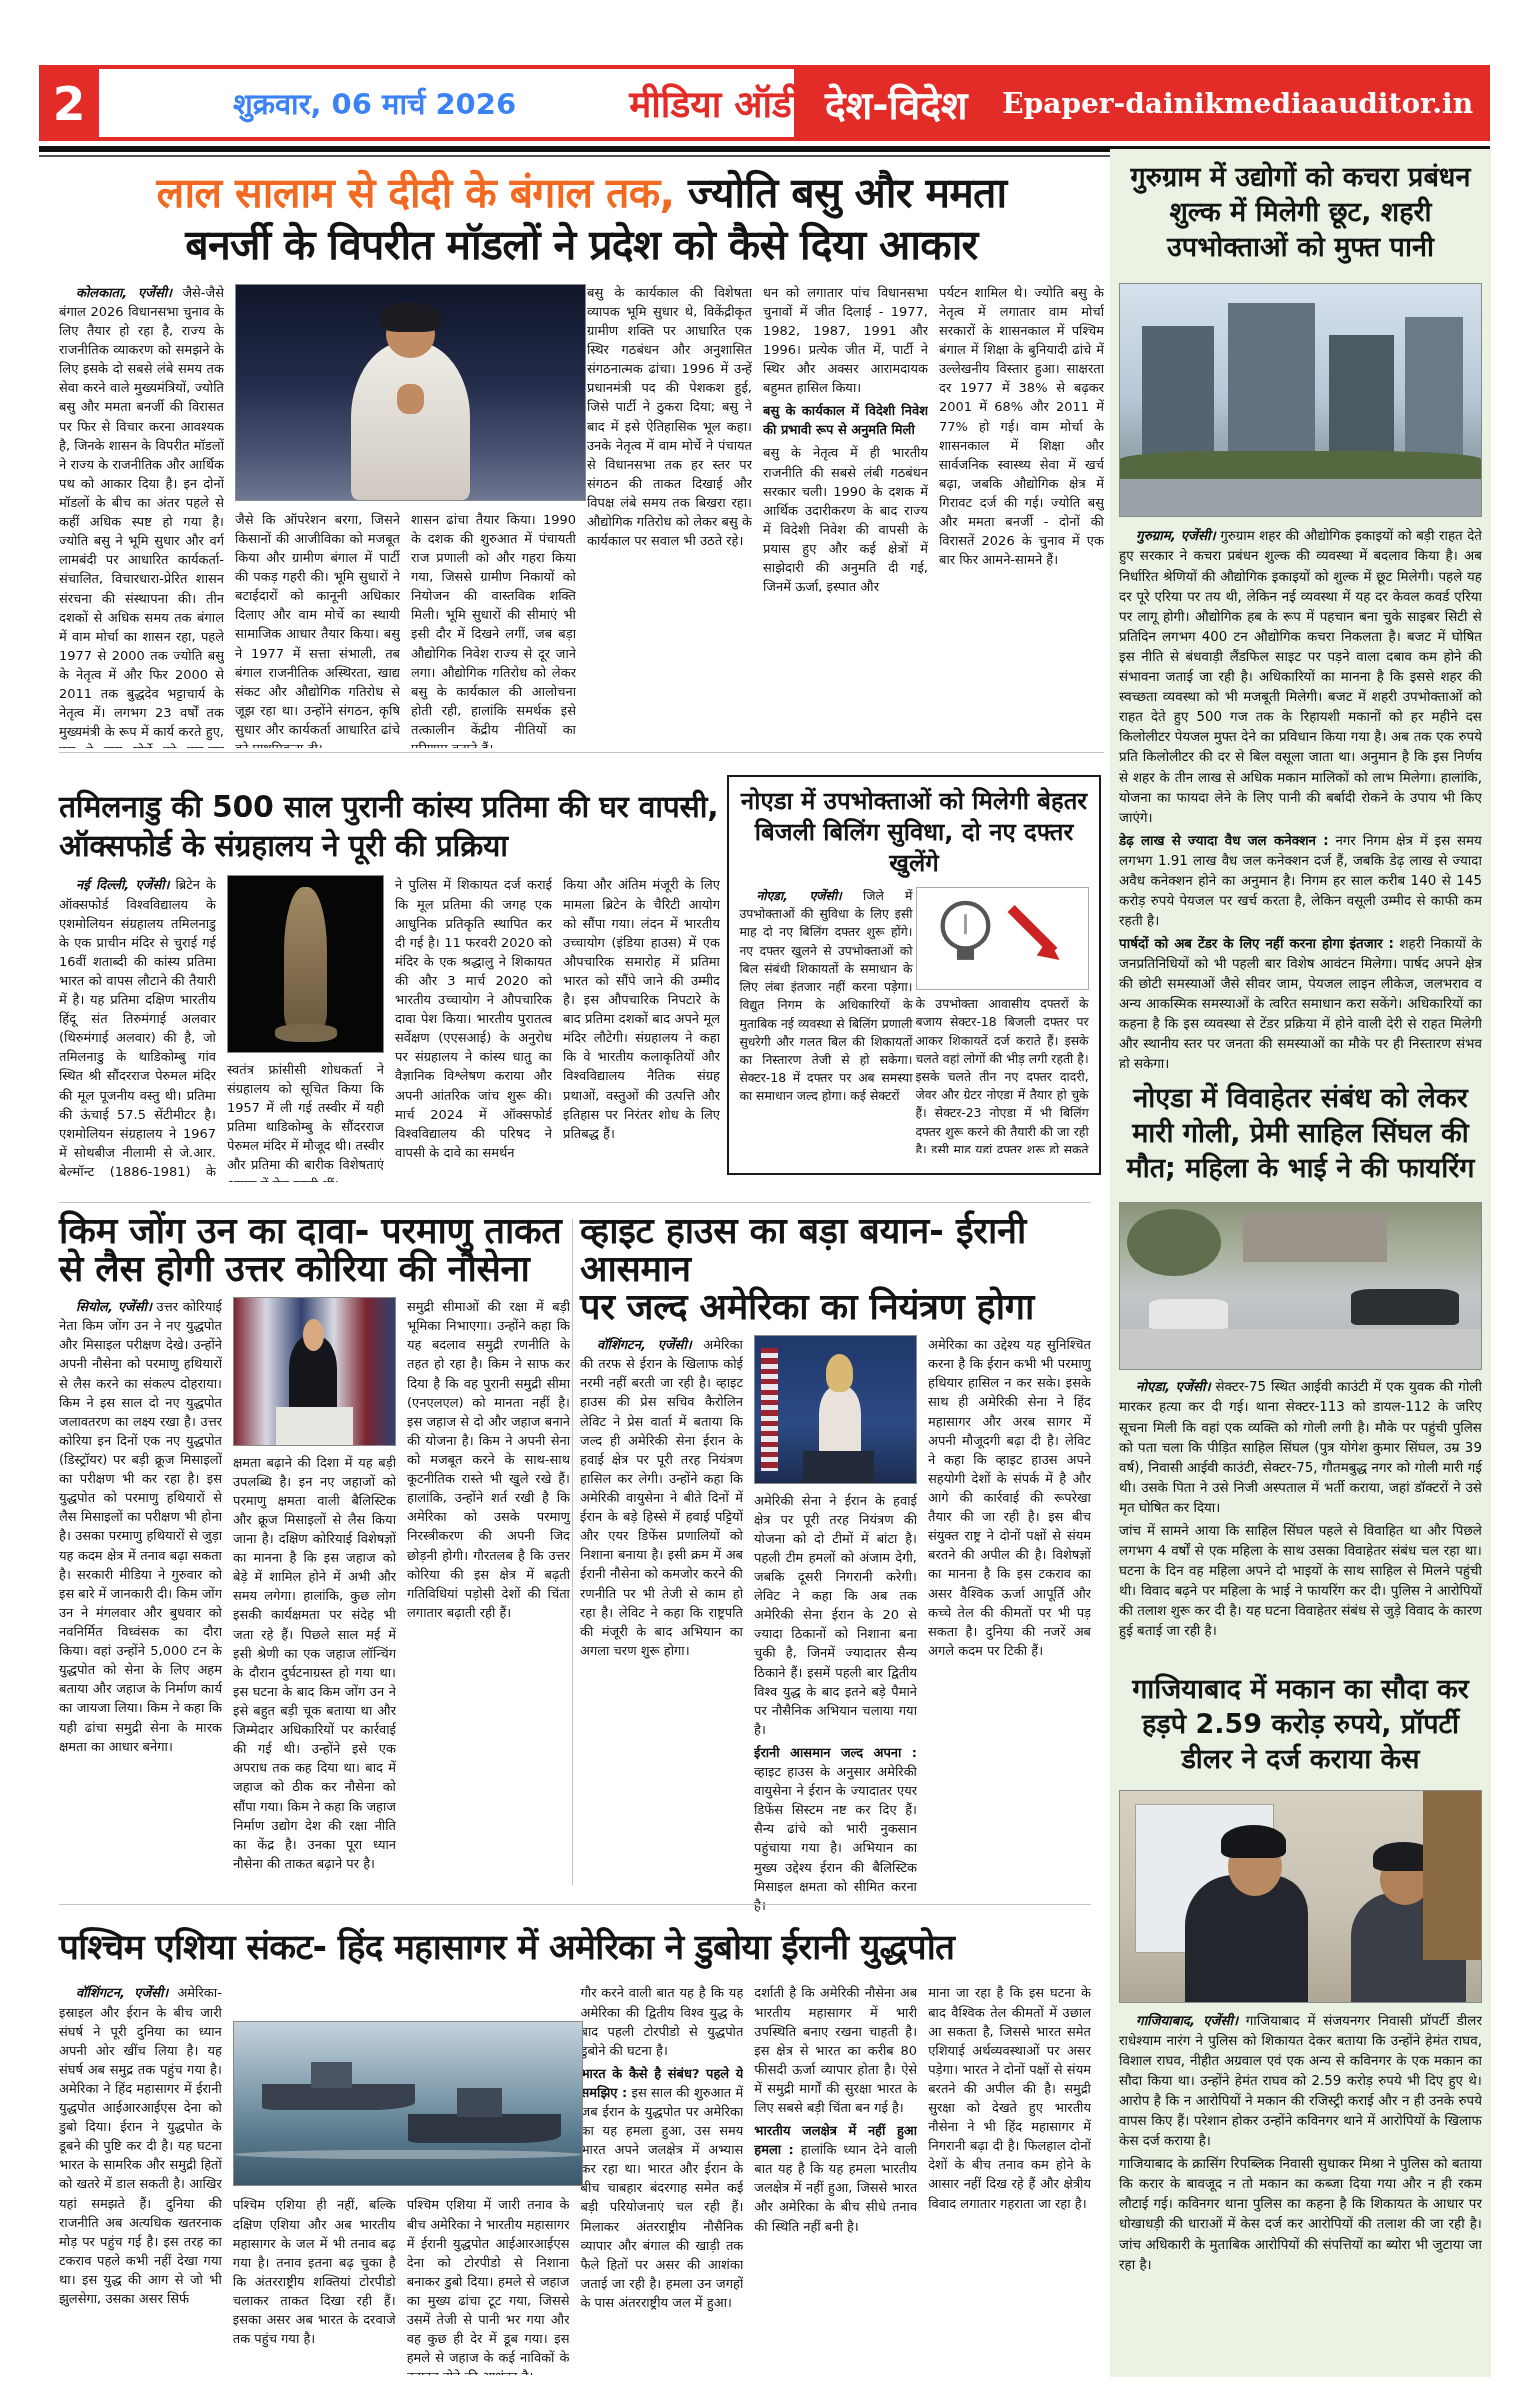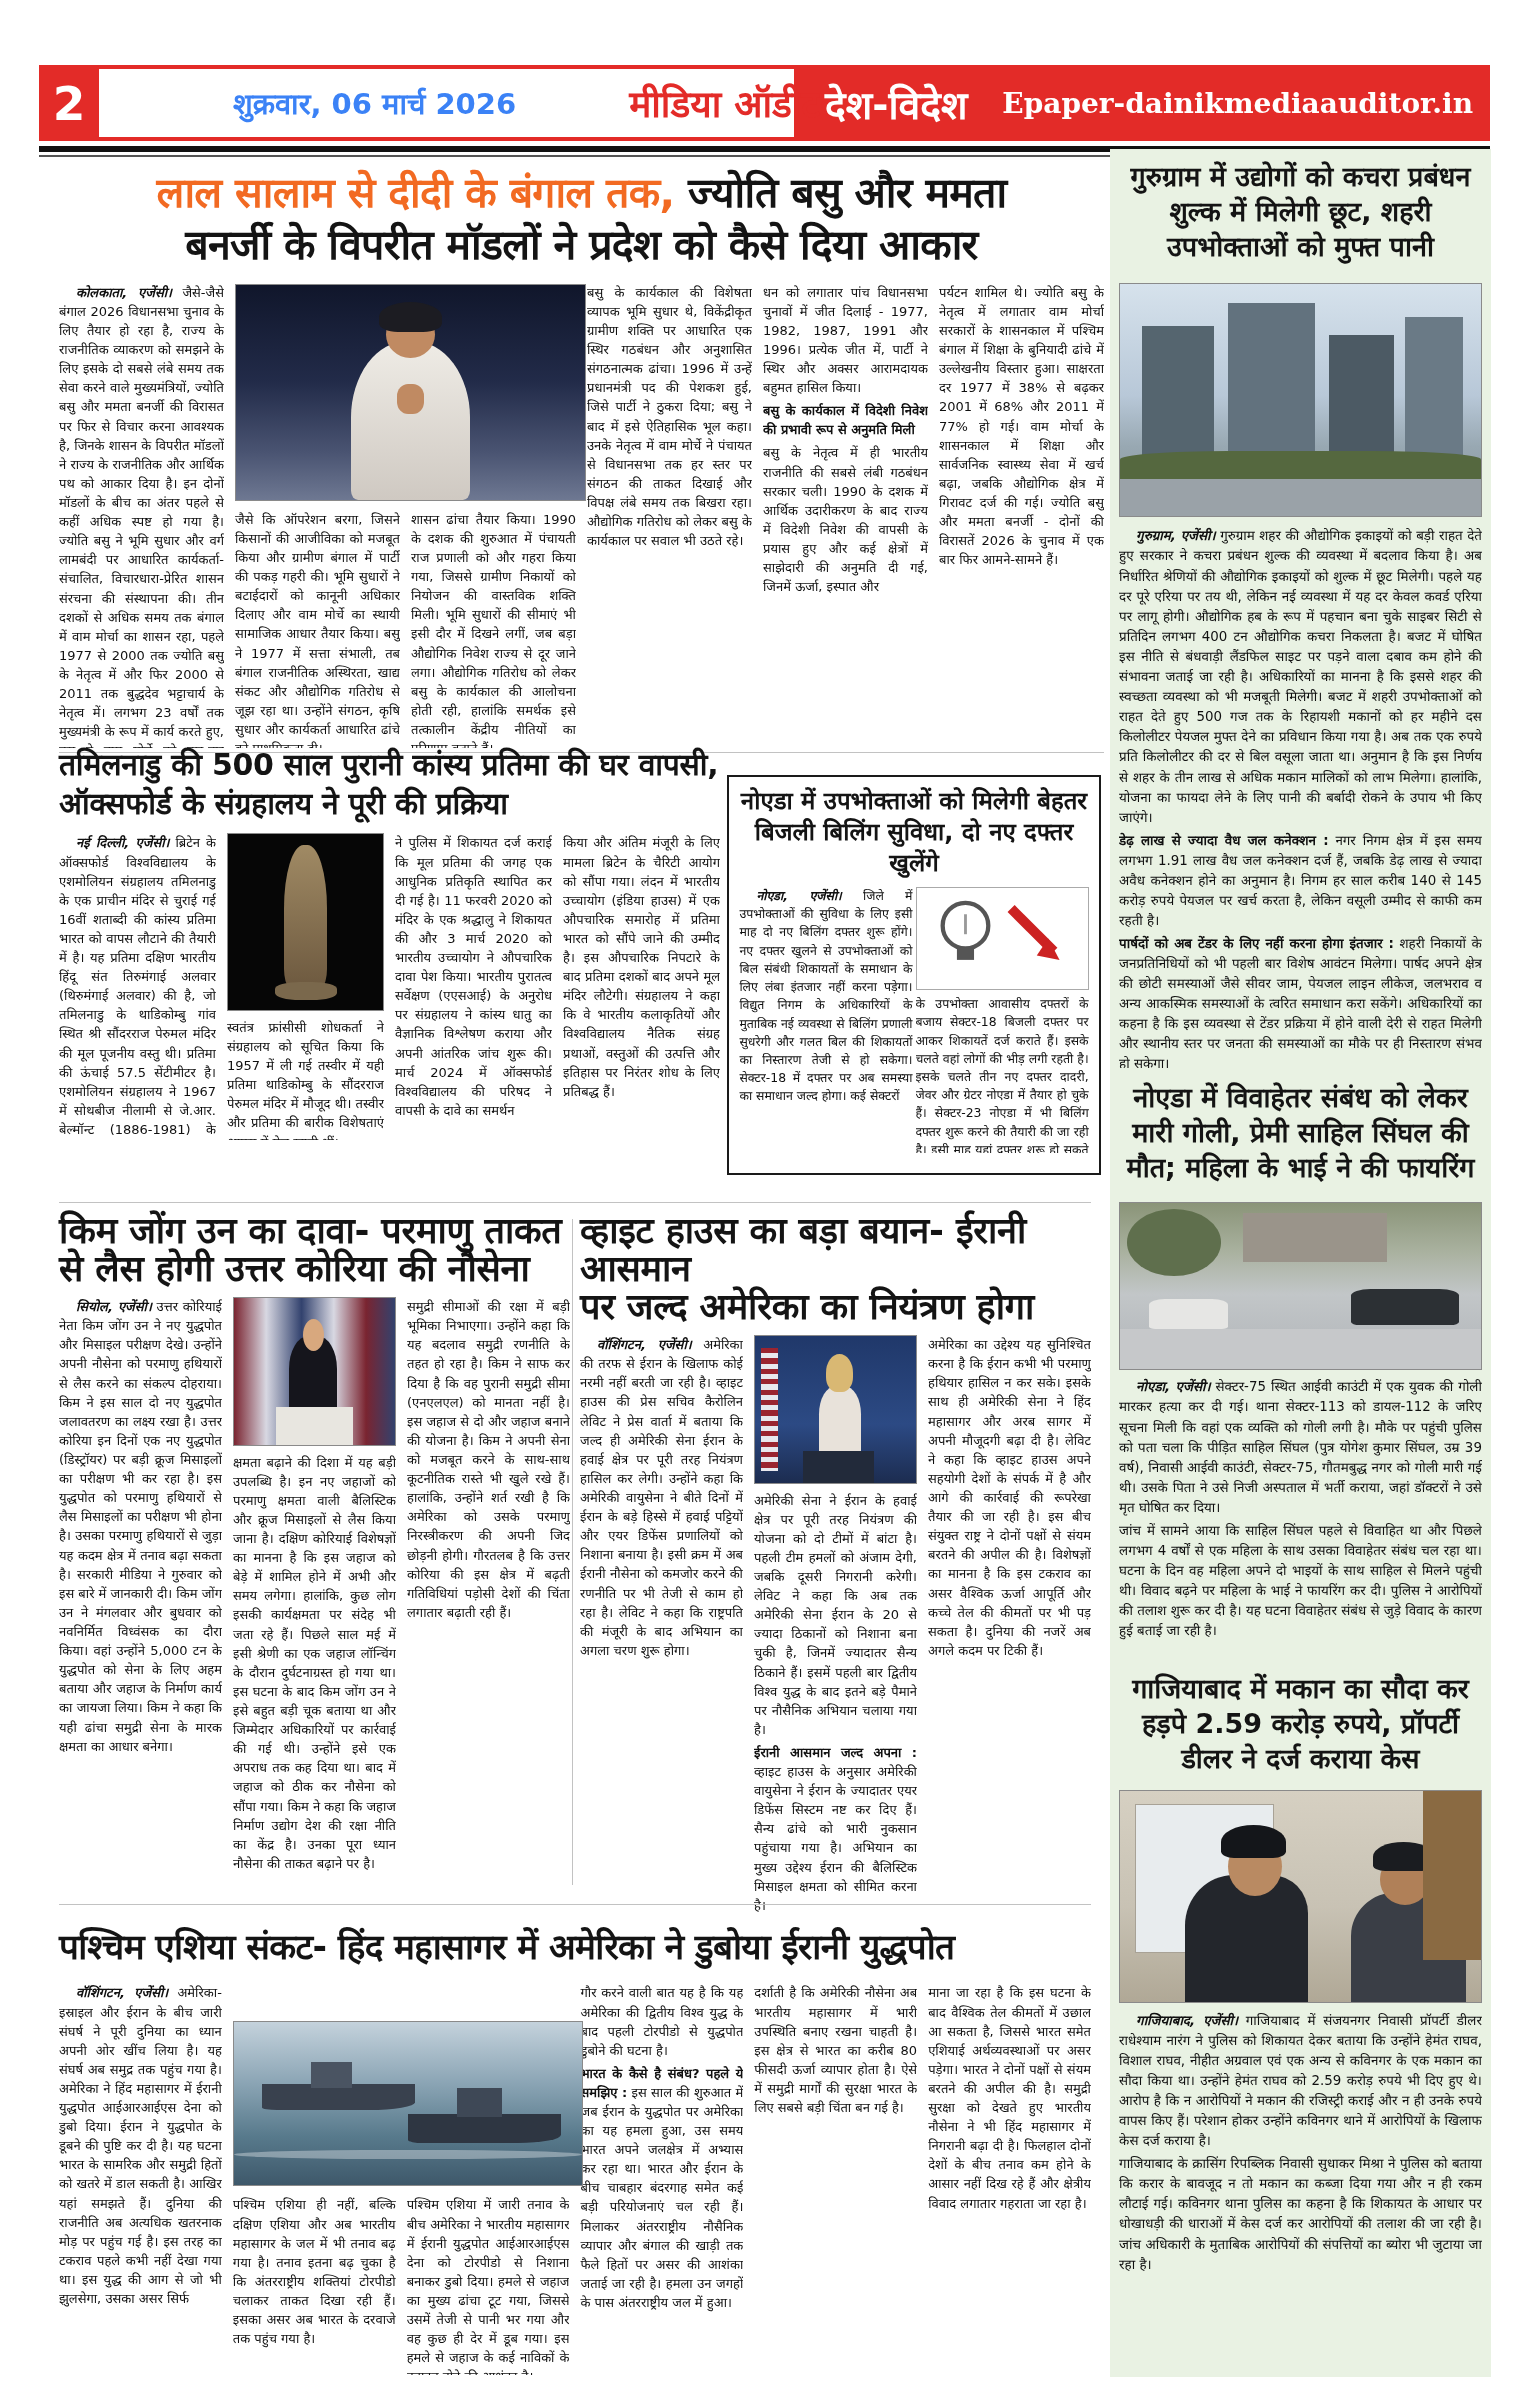--- a/index.html
+++ b/index.html
@@ -34,21 +34,21 @@
 
   
   .main-art{position:absolute;left:59px;top:167px;width:1045px;}
   .hl-xl{font-size:41px;line-height:52px;font-weight:800;text-align:center;color:#141414;letter-spacing:-0.7px;}
   .hl-accent{color:#f26a22;}
   .main-body{position:relative;margin-top:11.8px;height:465px;}
   .main-photo{position:absolute;left:176px;top:1.3px;width:351px;height:217px;}
   .pad-under-main{padding-top:227px;}
 
   
-  .tamil-art{position:absolute;left:59px;top:723px;width:661px;}
+  .tamil-art{position:absolute;left:59px;top:765px;width:661px;}
   .hl-lg{font-size:30px;line-height:39px;font-weight:800;color:#141414;letter-spacing:-0.3px;}
   .tamil-body{margin-top:10.4px;height:307px;}
   .statue-photo{width:100%;height:178px;margin-bottom:6.5px;}
 
   
   .bill-box{position:absolute;left:727px;top:775px;width:374px;height:400px;border:2px solid #1a1a1a;
             box-sizing:border-box;padding:9.1px 10.4px;background:#fff;}
   .hl-md{font-size:24px;line-height:31px;font-weight:800;text-align:center;color:#141414;}
   .bill-body{margin-top:7.8px;height:266px;}
   .bill-graphic{width:100%;height:103px;margin-bottom:5.2px;background:#fff;border:0.7px solid #aaa;box-sizing:border-box;}
@@ -255,20 +255,21 @@
       </div>
       <div class="col pad-under-war">
         <p>पश्चिम एशिया में जारी तनाव के बीच अमेरिका ने भारतीय महासागर में ईरानी युद्धपोत आईआरआईएस देना को टोरपीडो से निशाना बनाकर डुबो दिया। हमले से जहाज का मुख्य ढांचा टूट गया, जिससे उसमें तेजी से पानी भर गया और वह कुछ ही देर में डूब गया। इस हमले से जहाज के कई नाविकों के हताहत होने की आशंका है।</p>
       </div>
       <div class="col">
         <p>गौर करने वाली बात यह है कि यह अमेरिका की द्वितीय विश्व युद्ध के बाद पहली टोरपीडो से युद्धपोत डुबोने की घटना है।</p>
         <p style="margin-top:3.9px;"><span class="sub-bold">भारत के कैसे है संबंध? पहले ये समझिए :</span> <span>इस साल की शुरुआत में जब ईरान के युद्धपोत पर अमेरिका का यह हमला हुआ, उस समय भारत अपने जलक्षेत्र में अभ्यास कर रहा था। भारत और ईरान के बीच चाबहार बंदरगाह समेत कई बड़ी परियोजनाएं चल रही हैं। मिलाकर अंतरराष्ट्रीय नौसैनिक व्यापार और बंगाल की खाड़ी तक फैले हितों पर असर की आशंका जताई जा रही है। हमला उन जगहों के पास अंतरराष्ट्रीय जल में हुआ।</span></p>
       </div>
       <div class="col">
         <p>दर्शाती है कि अमेरिकी नौसेना अब भारतीय महासागर में भारी उपस्थिति बनाए रखना चाहती है। इस क्षेत्र से भारत का करीब 80 फीसदी ऊर्जा व्यापार होता है। ऐसे में समुद्री मार्गों की सुरक्षा भारत के लिए सबसे बड़ी चिंता बन गई है।</p>
+        <p style="margin-top:3.9px;"><span class="sub-bold">भारतीय जलक्षेत्र में नहीं हुआ हमला :</span> <span>हालांकि ध्यान देने वाली बात यह है कि यह हमला भारतीय जलक्षेत्र में नहीं हुआ, जिससे भारत और अमेरिका के बीच सीधे तनाव की स्थिति नहीं बनी है।</span></p>
       </div>
       <div class="col">
         <p>माना जा रहा है कि इस घटना के बाद वैश्विक तेल कीमतों में उछाल आ सकता है, जिससे भारत समेत एशियाई अर्थव्यवस्थाओं पर असर पड़ेगा। भारत ने दोनों पक्षों से संयम बरतने की अपील की है। समुद्री सुरक्षा को देखते हुए भारतीय नौसेना ने भी हिंद महासागर में निगरानी बढ़ा दी है। फिलहाल दोनों देशों के बीच तनाव कम होने के आसार नहीं दिख रहे हैं और क्षेत्रीय विवाद लगातार गहराता जा रहा है।</p>
       </div>
     </div>
   </div>
 
   <div class="sidebar">
 
     <div class="sb-head g-head">गुरुग्राम में उद्योगों को कचरा प्रबंधन शुल्क में मिलेगी छूट, शहरी उपभोक्ताओं को मुफ्त पानी</div>

